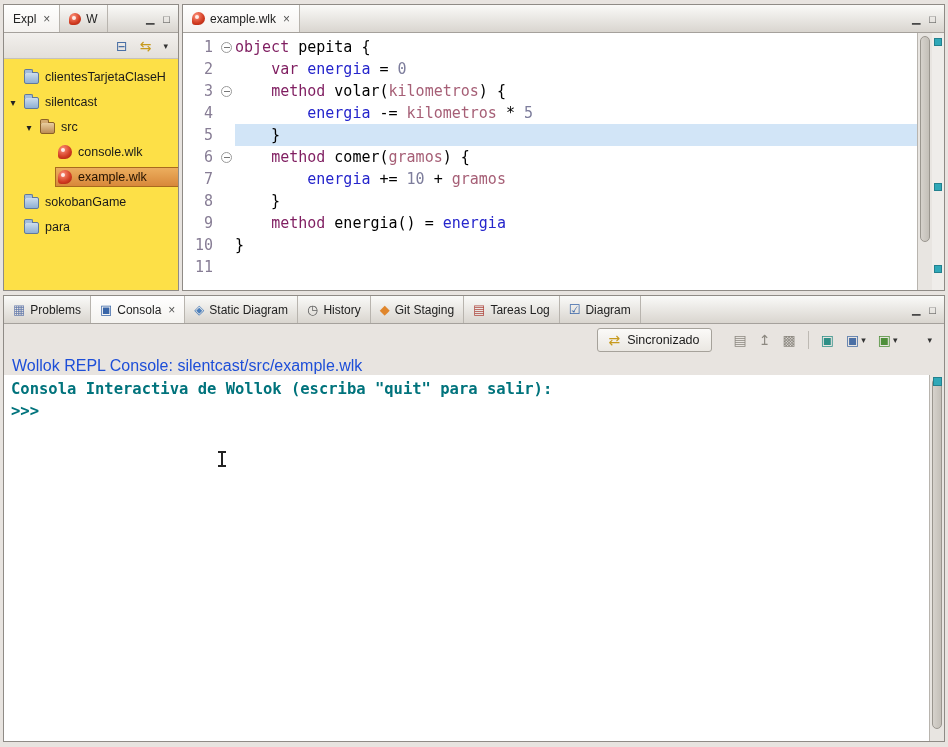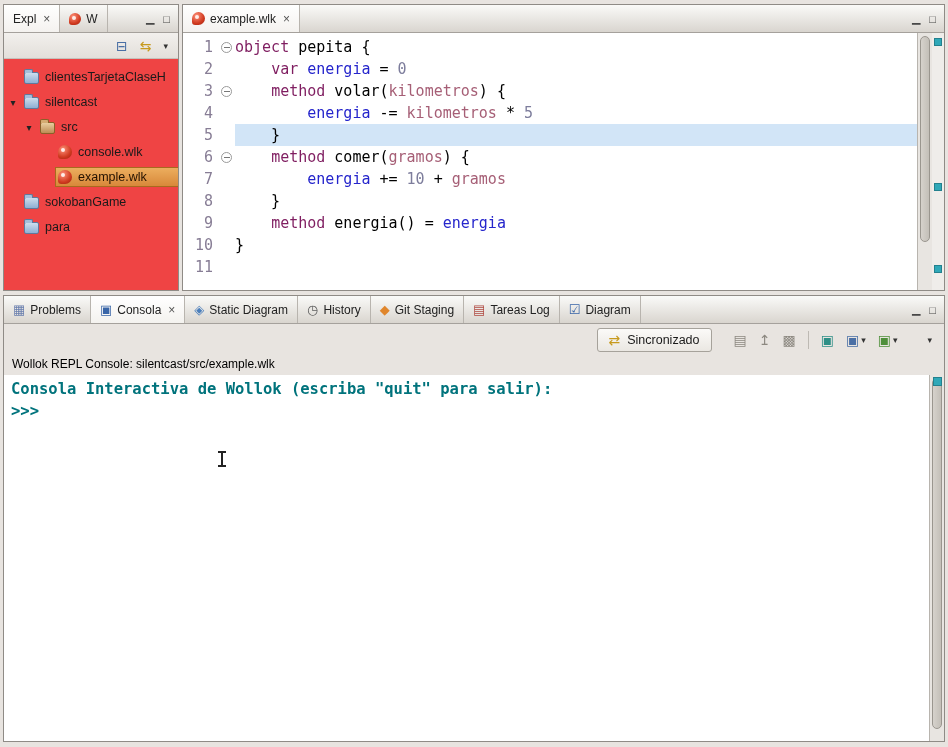--- a/index.html
+++ b/index.html
@@ -30,21 +30,21 @@
     gap:12px; padding:0 10px; border-bottom:1px solid #c5c1bb;
     background:linear-gradient(#f2f0ed,#e3dfda); }
   .ticon { font-size:14px; line-height:1; }
   .ticon.gold { color:#c79a1e; }
   .ticon.blue { color:#4a6fa5; }
   .ticon.teal { color:#2e8f86; }
   .ticon.green { color:#4e8f3a; }
   .ticon.gray { color:#8c8880; }
   .dd { font-size:9px; color:#333; }
   .tree { position:absolute; left:0; right:0; top:54px; bottom:0;
-    background:#ef4444; overflow:hidden; padding-top:5px; }
+    background:#fde047; overflow:hidden; padding-top:5px; }
   .trow { height:25px; position:relative; display:flex; align-items:center; font-size:12.5px; }
   .caret { position:absolute; top:50%; transform:translateY(-50%);
     font-size:10px; color:#222; width:12px; text-align:center; }
   .rowbody { display:flex; align-items:center; gap:6px; padding:2px 5px 2px 2px; min-width:0; }
   .trow.sel .rowbody { flex:1; background:linear-gradient(#ecae5e,#d8883a);
     outline:1px solid #a86a1e; color:#241200; }
   .tlab { overflow:hidden; white-space:nowrap; }
   .fico { width:15px; height:12px; flex:none; position:relative; margin-top:2px; }
   .fico.folder { background:linear-gradient(#cddded,#8fb0d4); border:1px solid #60799c; border-radius:2px; }
   .fico.folder::before { content:""; position:absolute; left:-1px; top:-4px; width:7px; height:3px;
@@ -86,21 +86,21 @@
 
   
   #bottom { left:3px; top:295px; width:942px; height:447px; }
   .consbar { height:32px; display:flex; align-items:center; justify-content:flex-end;
     gap:12px; padding:0 12px; }
   .syncbtn { display:flex; align-items:center; gap:7px; padding:4px 11px;
     background:linear-gradient(#fbfaf8,#eae7e2); border:1px solid #a6a29b; border-radius:3px;
     font-family:inherit; font-size:12.5px; color:#1a1a1a; margin-right:10px; }
   .vsep { width:1px; height:18px; background:#bdb9b3; }
   .combo { display:flex; align-items:center; gap:2px; }
-  .repl-label { padding:1px 8px 3px; font-size:12px; color:#000000; }
+  .repl-label { padding:1px 8px 3px; font-size:16px; color:#1d4ed8; }
   .consout { position:absolute; left:0; right:0; top:79px; bottom:0; background:#fff; padding-top:3px; }
   .cline { font-family:"DejaVu Sans Mono",monospace; font-size:15.5px; font-weight:bold;
     color:#00737c; line-height:22px; white-space:pre; padding-left:7px; }
   .cscroll { position:absolute; right:0; top:0; bottom:0; width:15px;
     background:#e8e5e1; border-left:1px solid #b8b4ae; }
   .cscroll .thumb { height:96%; }
   .cmark { position:absolute; right:2px; top:2px; width:9px; height:9px;
     background:#2fa8b8; border:1px solid #23818e; }
 
   

